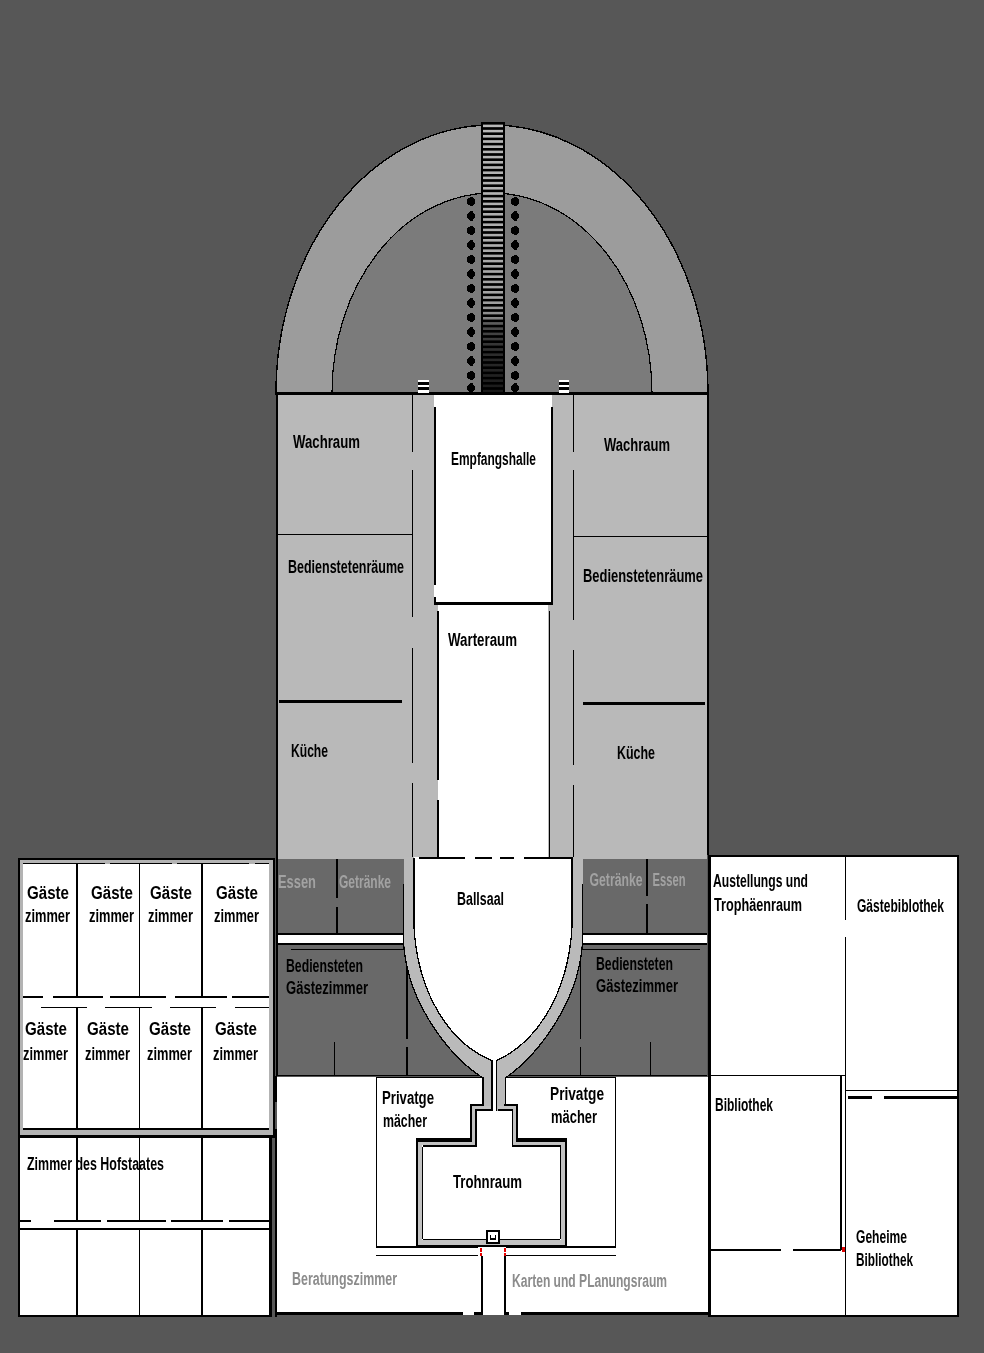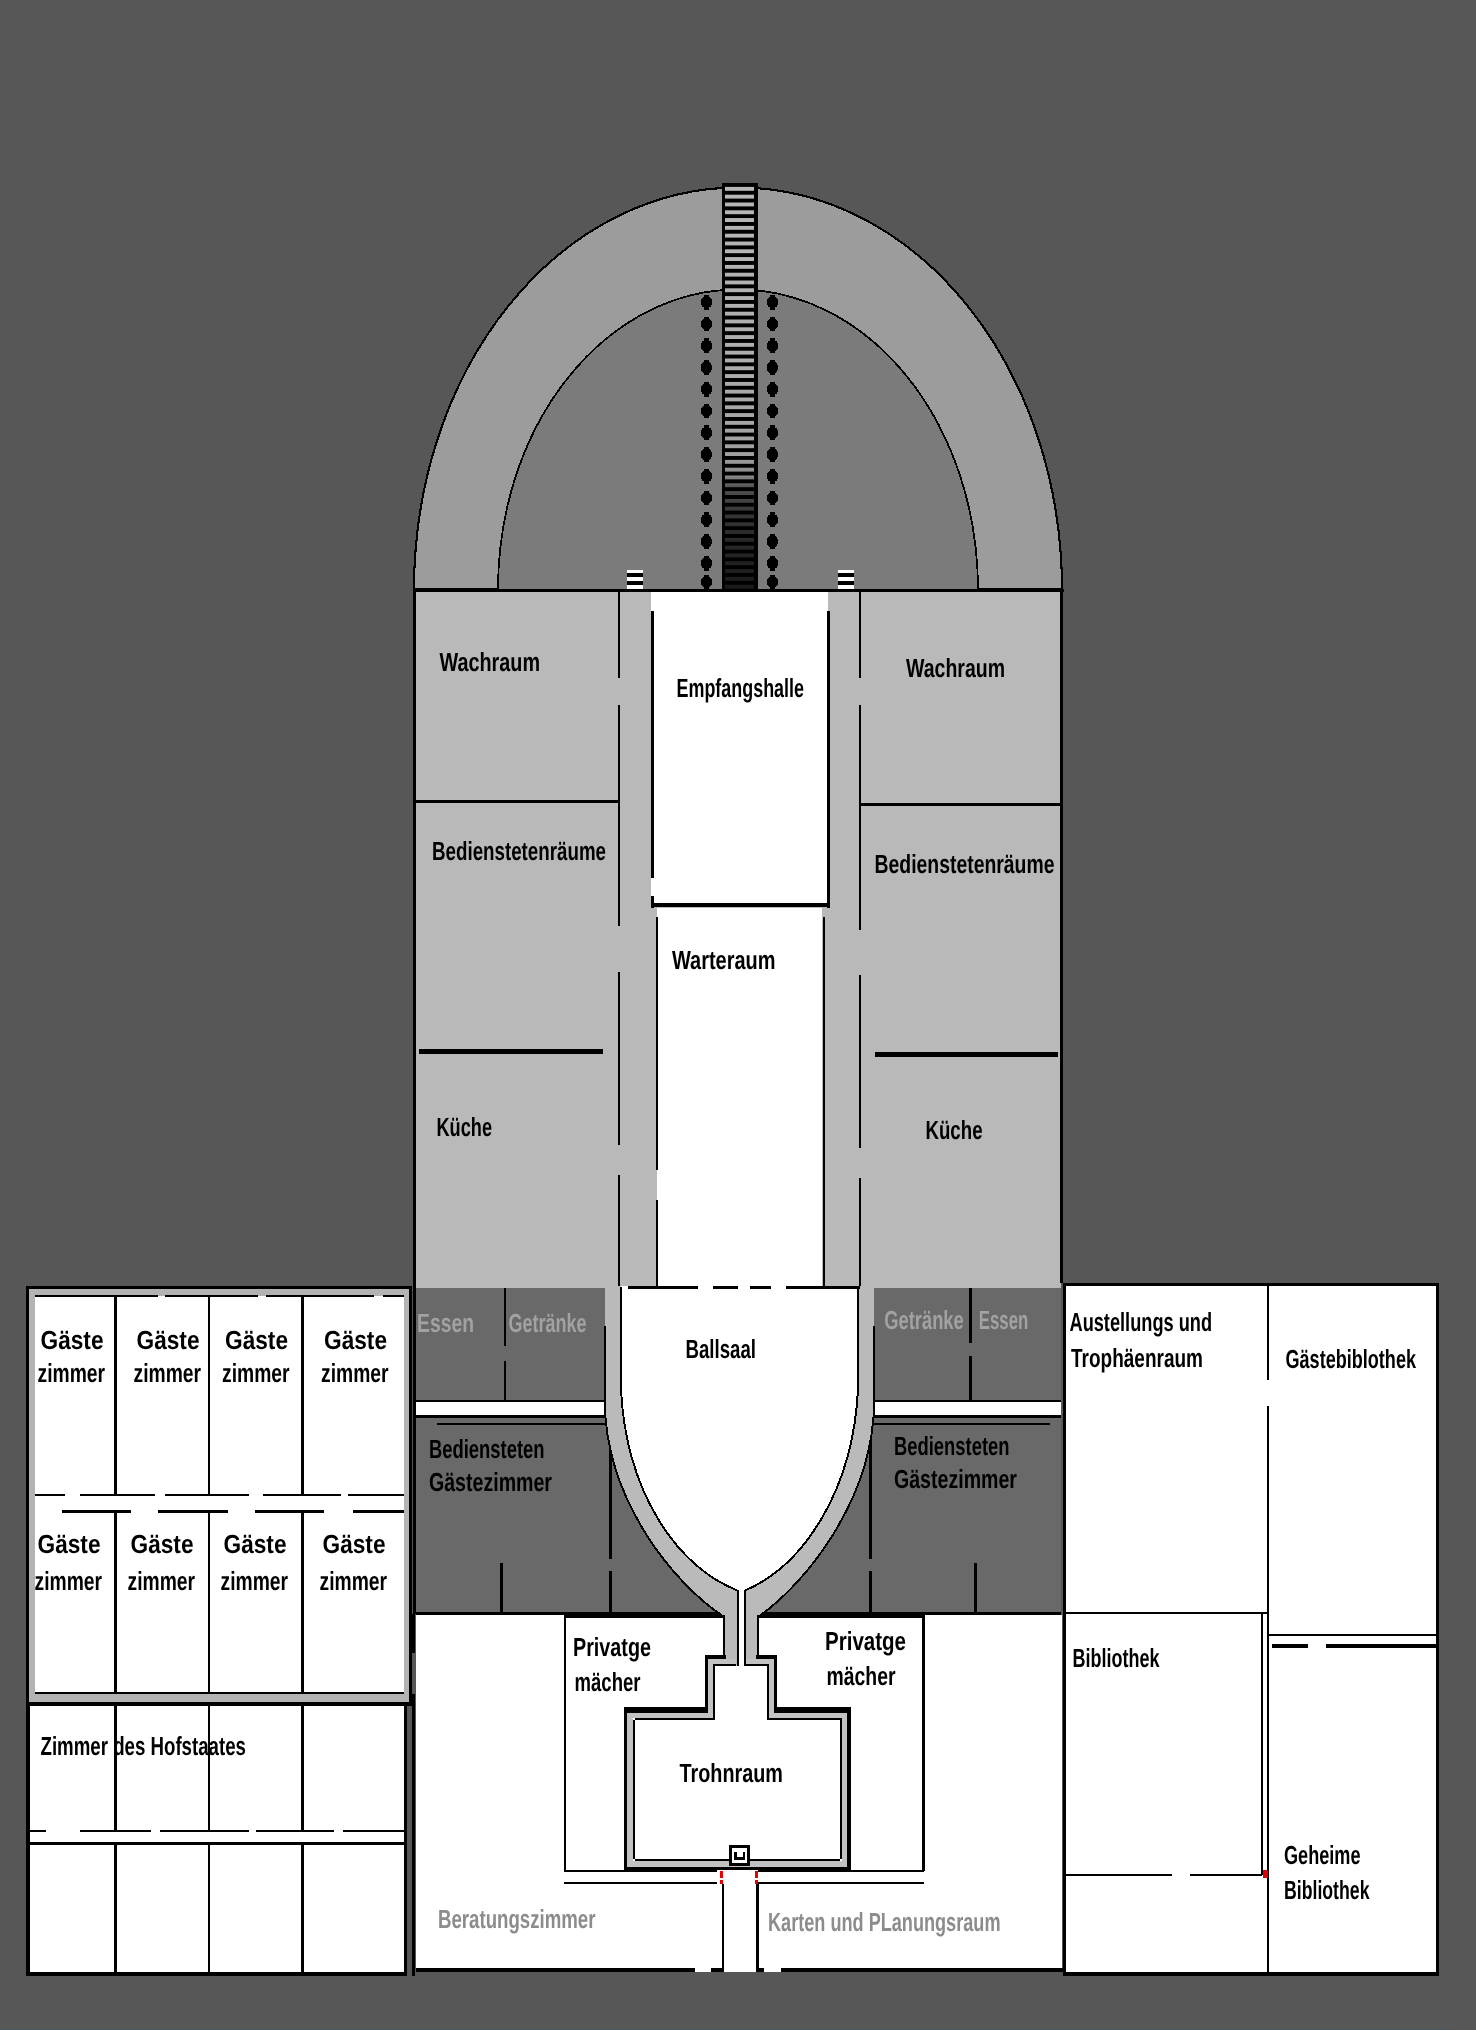--- a/index.html
+++ b/index.html
@@ -1,16 +1,16 @@
 <!DOCTYPE html>
 <html><head>
 <meta charset="utf-8">
 <style>
   html,body{margin:0;padding:0;background:#575757;}
-  #stage{position:relative;width:968px;height:1353px;background:#0369a1;overflow:hidden;}
+  #stage{position:relative;width:968px;height:1353px;background:#a16207;overflow:hidden;}
   svg{display:block;}
   text{font-family:"Liberation Sans",sans-serif;font-weight:bold;font-size:17.5px;fill:#000;}
   .gy{fill:#a2a2a2;}
   .gw{fill:#8c8c8c;}
 </style>
 </head>
 <body>
 <div id="stage">
 <svg width="984" height="1353" viewBox="0 0 984 1353" shape-rendering="crispEdges">
 <defs>

